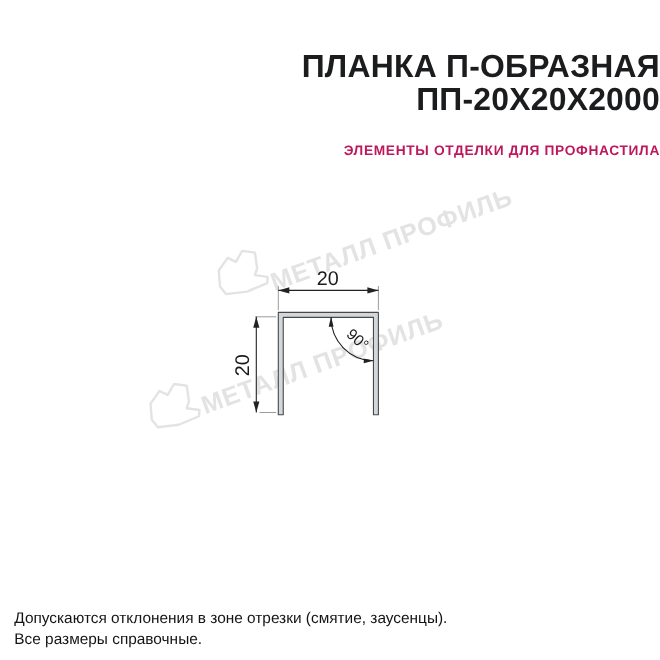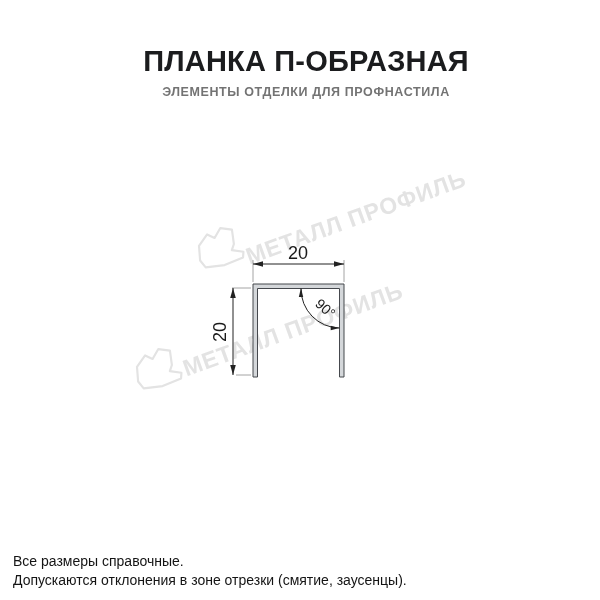--- a/index.html
+++ b/index.html
@@ -1,27 +1,27 @@
 <!DOCTYPE html>
 <html><head>
 <meta charset="utf-8">
 <style>
   html,body{margin:0;padding:0;}
   body{
     width:600px;height:600px;position:relative;background:#ffffff;
     font-family:"Liberation Sans", sans-serif;overflow:hidden;
   }
   
-  .header{position:absolute;left:0;right:0;top:46px;text-align:center;padding-left:12px;}
+  .header{position:absolute;left:0;right:0;top:46px;text-align:right;padding-left:12px;}
   .title-line{
     font-size:29px;font-weight:bold;color:#1b1c1e;line-height:30px;
     letter-spacing:0.2px;
   }
   .subtitle{
-    margin-top:9px;font-size:12.5px;font-weight:bold;color:#737373;
+    margin-top:24px;font-size:12.5px;font-weight:bold;color:#be185d;
     letter-spacing:0.6px;
   }
   
   .wm-text{
     position:absolute;font-size:23px;font-weight:bold;color:#e3e3e3;
     letter-spacing:0.8px;white-space:nowrap;
     transform:rotate(-20deg);transform-origin:left center;
   }
   .wm-logo{position:absolute;}
   
@@ -30,20 +30,21 @@
   .notes{
     position:absolute;left:13px;top:552px;font-size:14px;color:#141414;
     line-height:19px;
   }
 </style>
 </head>
 <body>
 
 <div class="header">
   <div class="title-line">ПЛАНКА П-ОБРАЗНАЯ</div>
+  <div class="title-line">ПП-20Х20Х2000</div>
   <div class="subtitle">ЭЛЕМЕНТЫ ОТДЕЛКИ ДЛЯ ПРОФНАСТИЛА</div>
 </div>
 
 <div class="wm-logo" style="left:192px;top:225px;transform:rotate(-15deg);">
   <svg width="54" height="48" viewBox="0 0 60 52">
     <path d="M7,33 L10,17 L22,7 L29,13 L38,4 L50,9 L48,25 L44,31 L56,36 L54,42 L32,45 L11,42 Z" fill="none" stroke="#e3e3e3" stroke-width="2.4" stroke-linejoin="round"></path>
   </svg>
 </div>
 <div class="wm-text" style="left:247px;top:244px;">МЕТАЛЛ ПРОФИЛЬ</div>
 
@@ -83,15 +84,15 @@
     <g>
       <path d="M131,58.5 A39,39 0 0 0 169.5,98" fill="none" stroke="#222222" stroke-width="1"></path>
       <polygon points="131,58 128.8,67 133.2,67" fill="#222222"></polygon>
       <polygon points="169.5,98 160.7,95.8 160.7,100.2" fill="#222222"></polygon>
       <text x="0" y="0" text-anchor="middle" font-size="14" fill="#1a1a1a" font-family="Liberation Sans, sans-serif" transform="translate(152,82) rotate(42)">90°</text>
     </g>
   </svg>
 </div>
 
 <div class="notes">
+  <div>Допускаются отклонения в зоне отрезки (смятие, заусенцы).</div>
   <div>Все размеры справочные.</div>
-  <div>Допускаются отклонения в зоне отрезки (смятие, заусенцы).</div>
 </div>
 
 </body></html>

